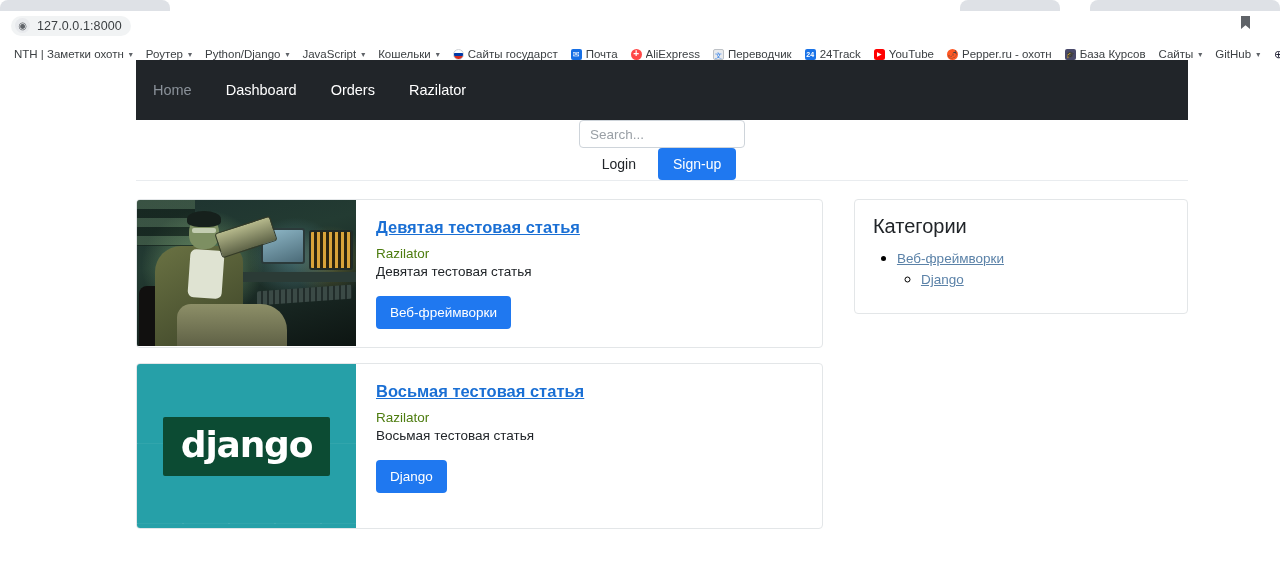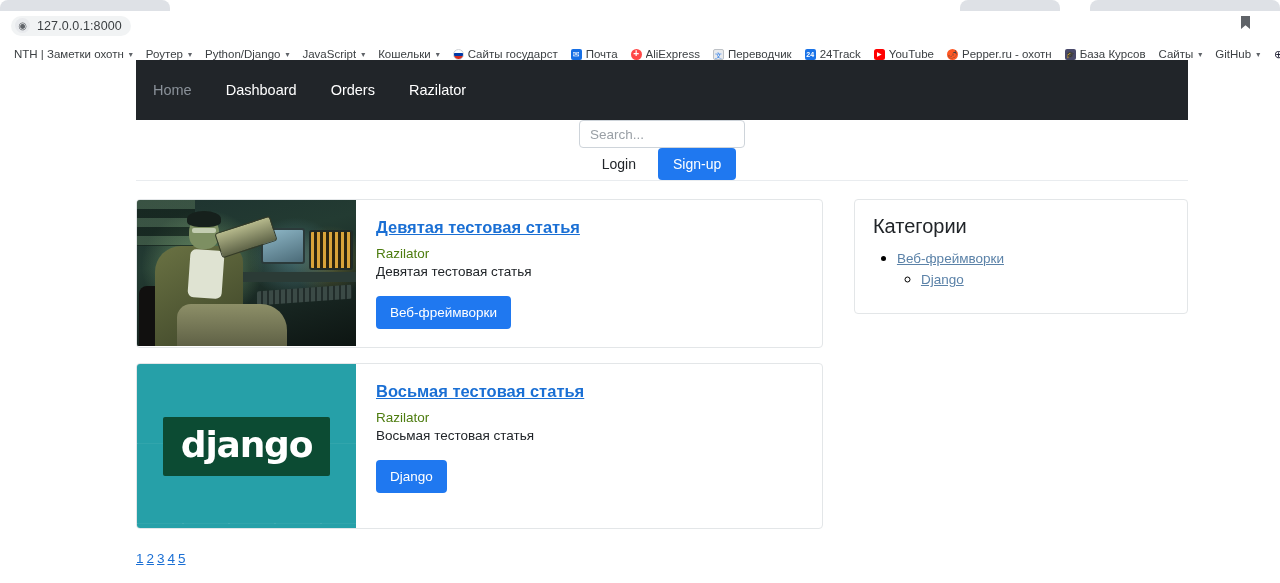--- a/index.html
+++ b/index.html
@@ -466,21 +466,20 @@
             </div>
           </div>
           <div class="card-body">
             <a class="article-title" href="#">Восьмая тестовая статья</a>
             <div class="article-author">Razilator</div>
             <div class="article-excerpt">Восьмая тестовая статья</div>
             <button class="tag-btn">Django</button>
           </div>
         </div>
 
-        <div class="pagination" id="pagination"><a href="#" class="page-link">1</a><a href="#" class="page-link">2</a><a href="#" class="page-link">3</a><a href="#" class="page-link">4</a><a href="#" class="page-link">5</a></div>
 
       </div>
 
       <div class="col-side">
         <div class="side-card">
           <div class="side-title">Категории</div>
           <ul class="cat-list">
             <li>
               <a class="cat-link" href="#">Веб-фреймворки</a>
               <ul class="cat-sub">

